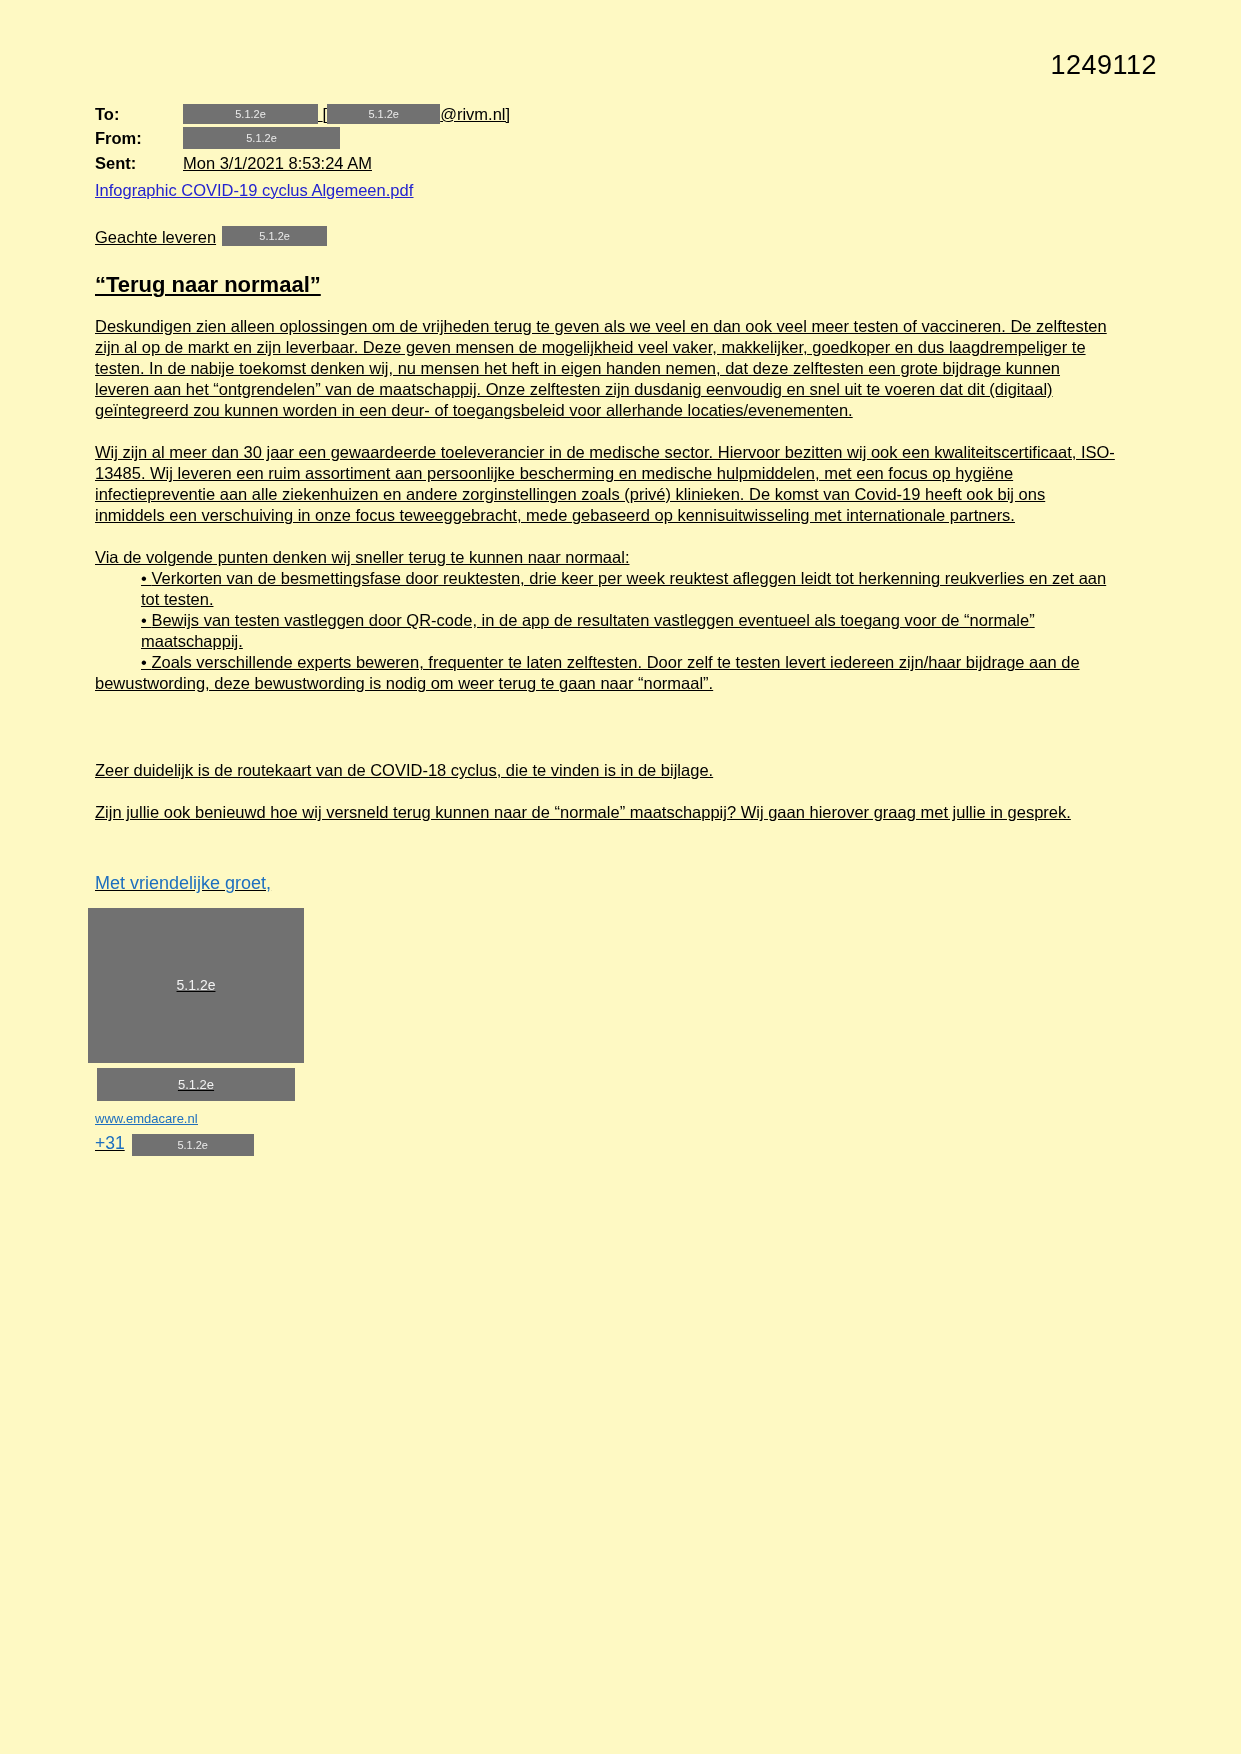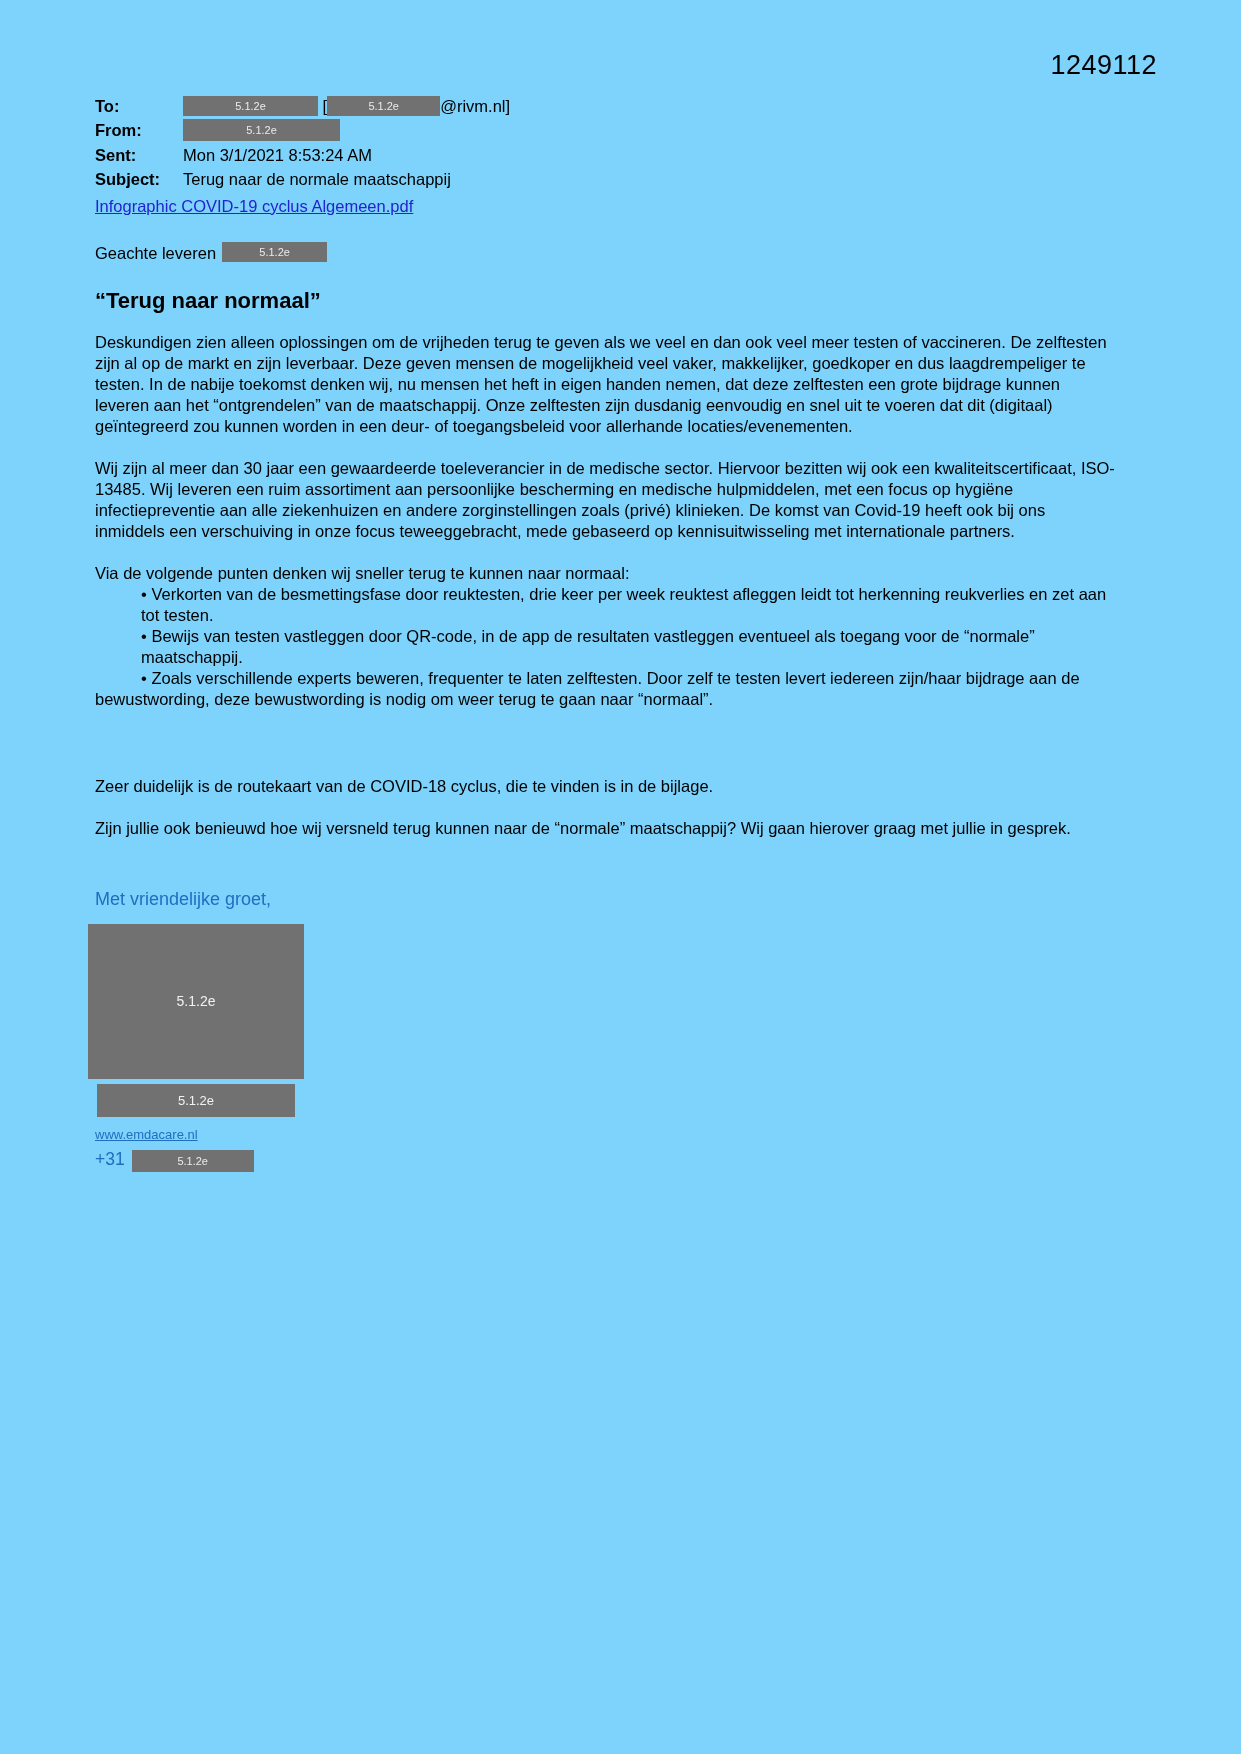--- a/index.html
+++ b/index.html
@@ -1,30 +1,30 @@
 <!DOCTYPE html>
 <html><head>
 <meta charset="utf-8">
 <style>
   html,body { margin:0; padding:0; background:#ffffff; }
   .page {
     position:relative;
     width:1241px; height:1754px;
-    background:#7dd3fc;
+    background:#fef9c3;
     font-family:"Liberation Sans", sans-serif;
     color:#000;
     overflow:hidden;
   }
   .docnum {
     position:absolute; top:50px; right:84px;
     font-size:27px; letter-spacing:0.5px; color:#000;
   }
   .content {
-    position:absolute; left:95px; top:94px; width:1020px;
-    font-size:16.5px; line-height:21px;
+    position:absolute; left:95px; top:102px; width:1020px;
+    font-size:16.5px; line-height:21px;text-decoration:underline;
   }
   .hrow { line-height:24px; white-space:nowrap; }
   .hlabel { display:inline-block; width:88px; font-weight:bold; vertical-align:top; }
   .redact {
     display:inline-block; background:#717171; color:#ebebeb;
     font-size:11px; text-align:center; vertical-align:middle;
     height:20px; line-height:20px; position:relative; top:-2px;
   }
   .w135 { width:135px; } .w113 { width:113px; } .w157 { width:157px; height:22px; line-height:22px; }
   .w105 { width:105px; } .w122 { width:122px; height:22px; line-height:22px; }
@@ -71,23 +71,20 @@
     </div>
 
     <div class="hrow">
       <span class="hlabel">From:</span><span class="redact w157">5.1.2e</span>
     </div>
 
     <div class="hrow">
       <span class="hlabel">Sent:</span><span>Mon 3/1/2021 8:53:24 AM</span>
     </div>
 
-    <div class="hrow">
-      <span class="hlabel">Subject:</span><span>Terug naar de normale maatschappij</span>
-    </div>
 
 
     <div class="attach-row">
       <a href="#" class="attach-link">Infographic COVID-19 cyclus Algemeen.pdf</a>
     </div>
 
     <div class="greeting">
       <span>Geachte leveren</span><span class="redact w105">5.1.2e</span>
     </div>
 

